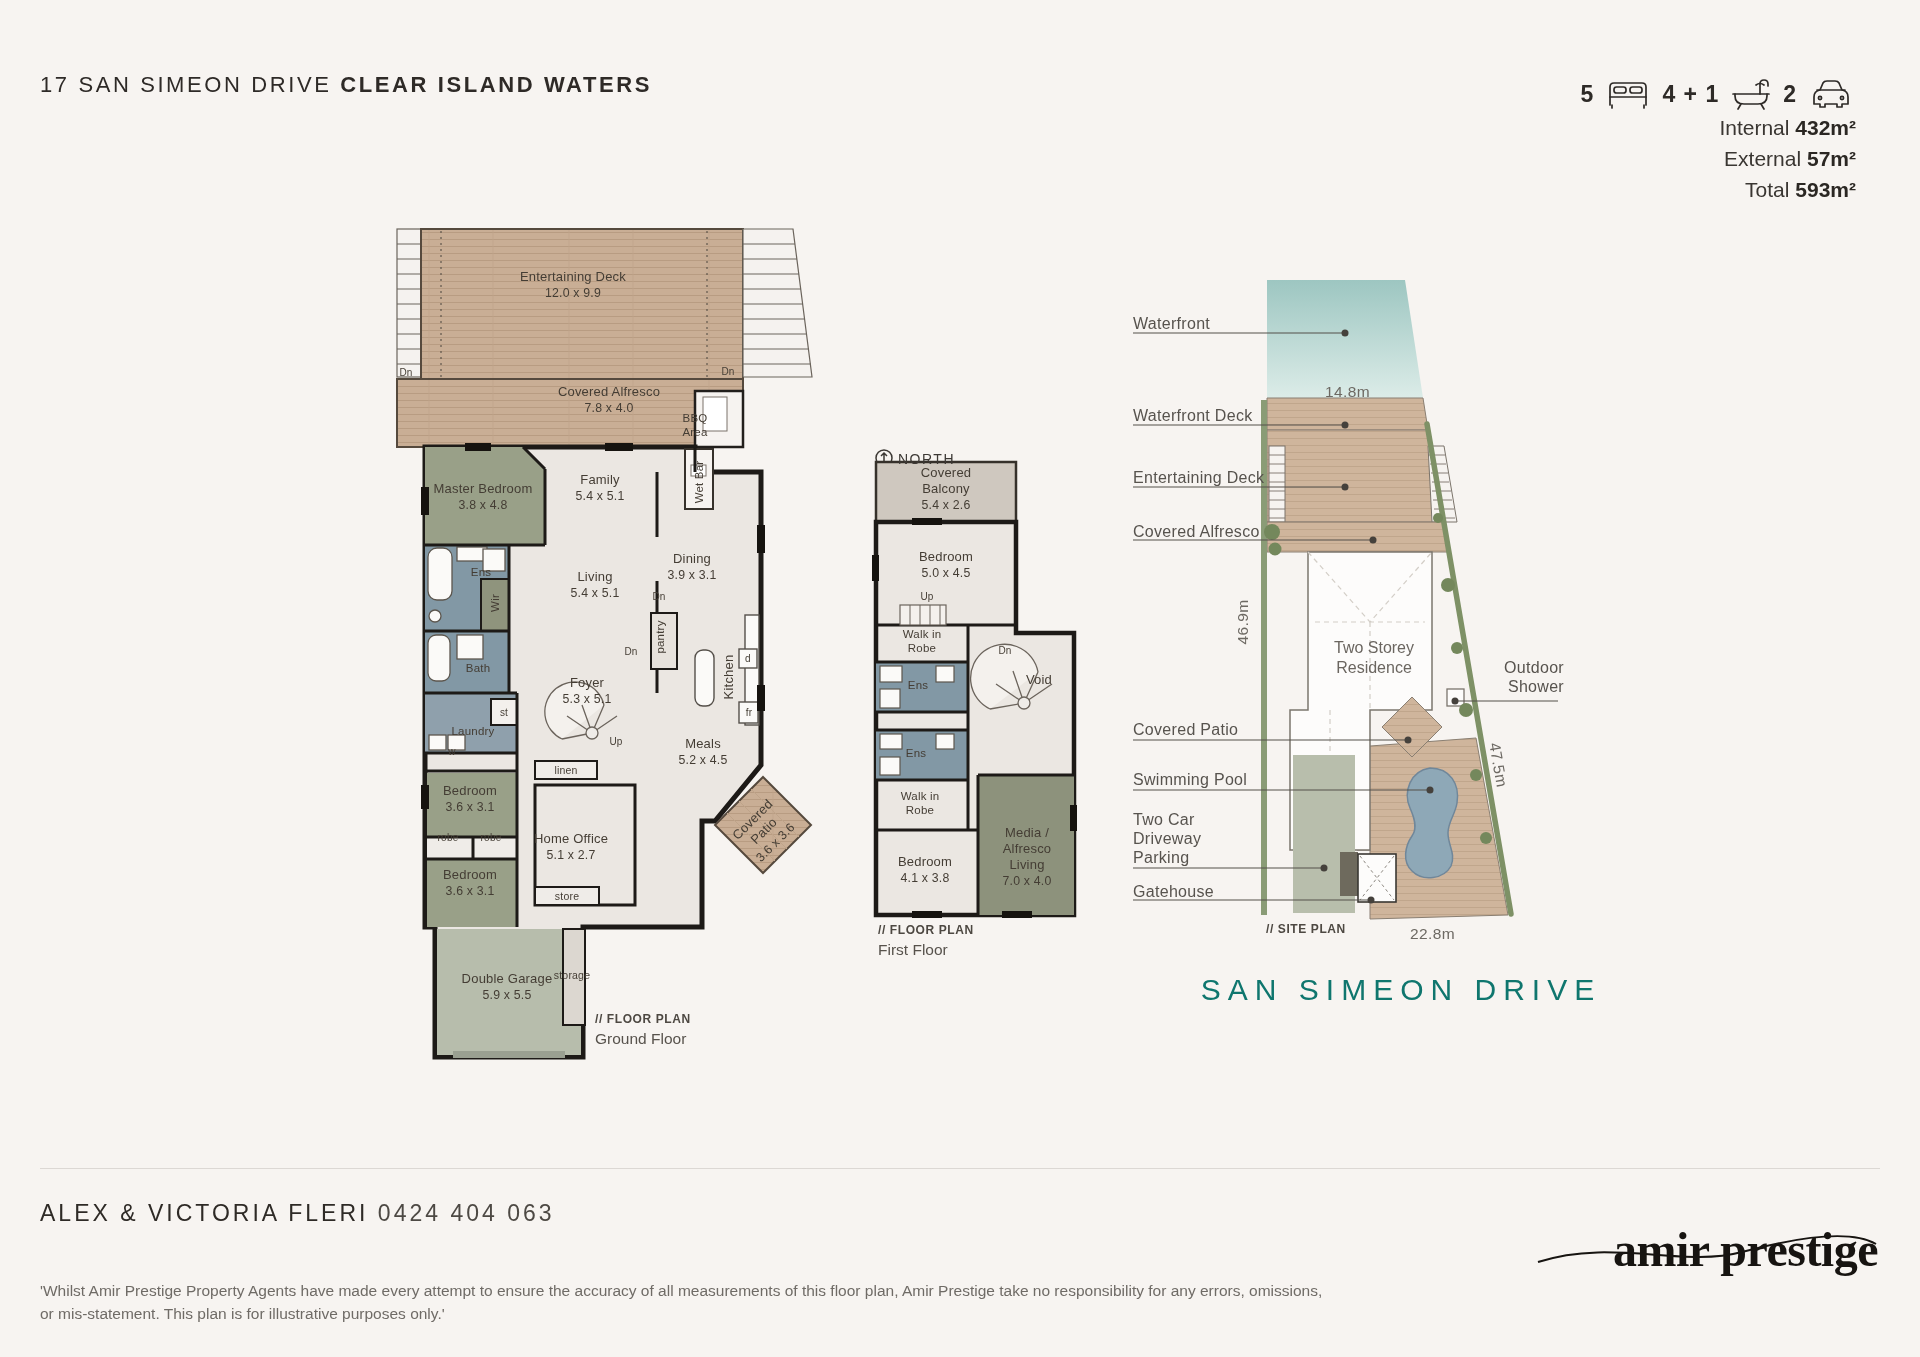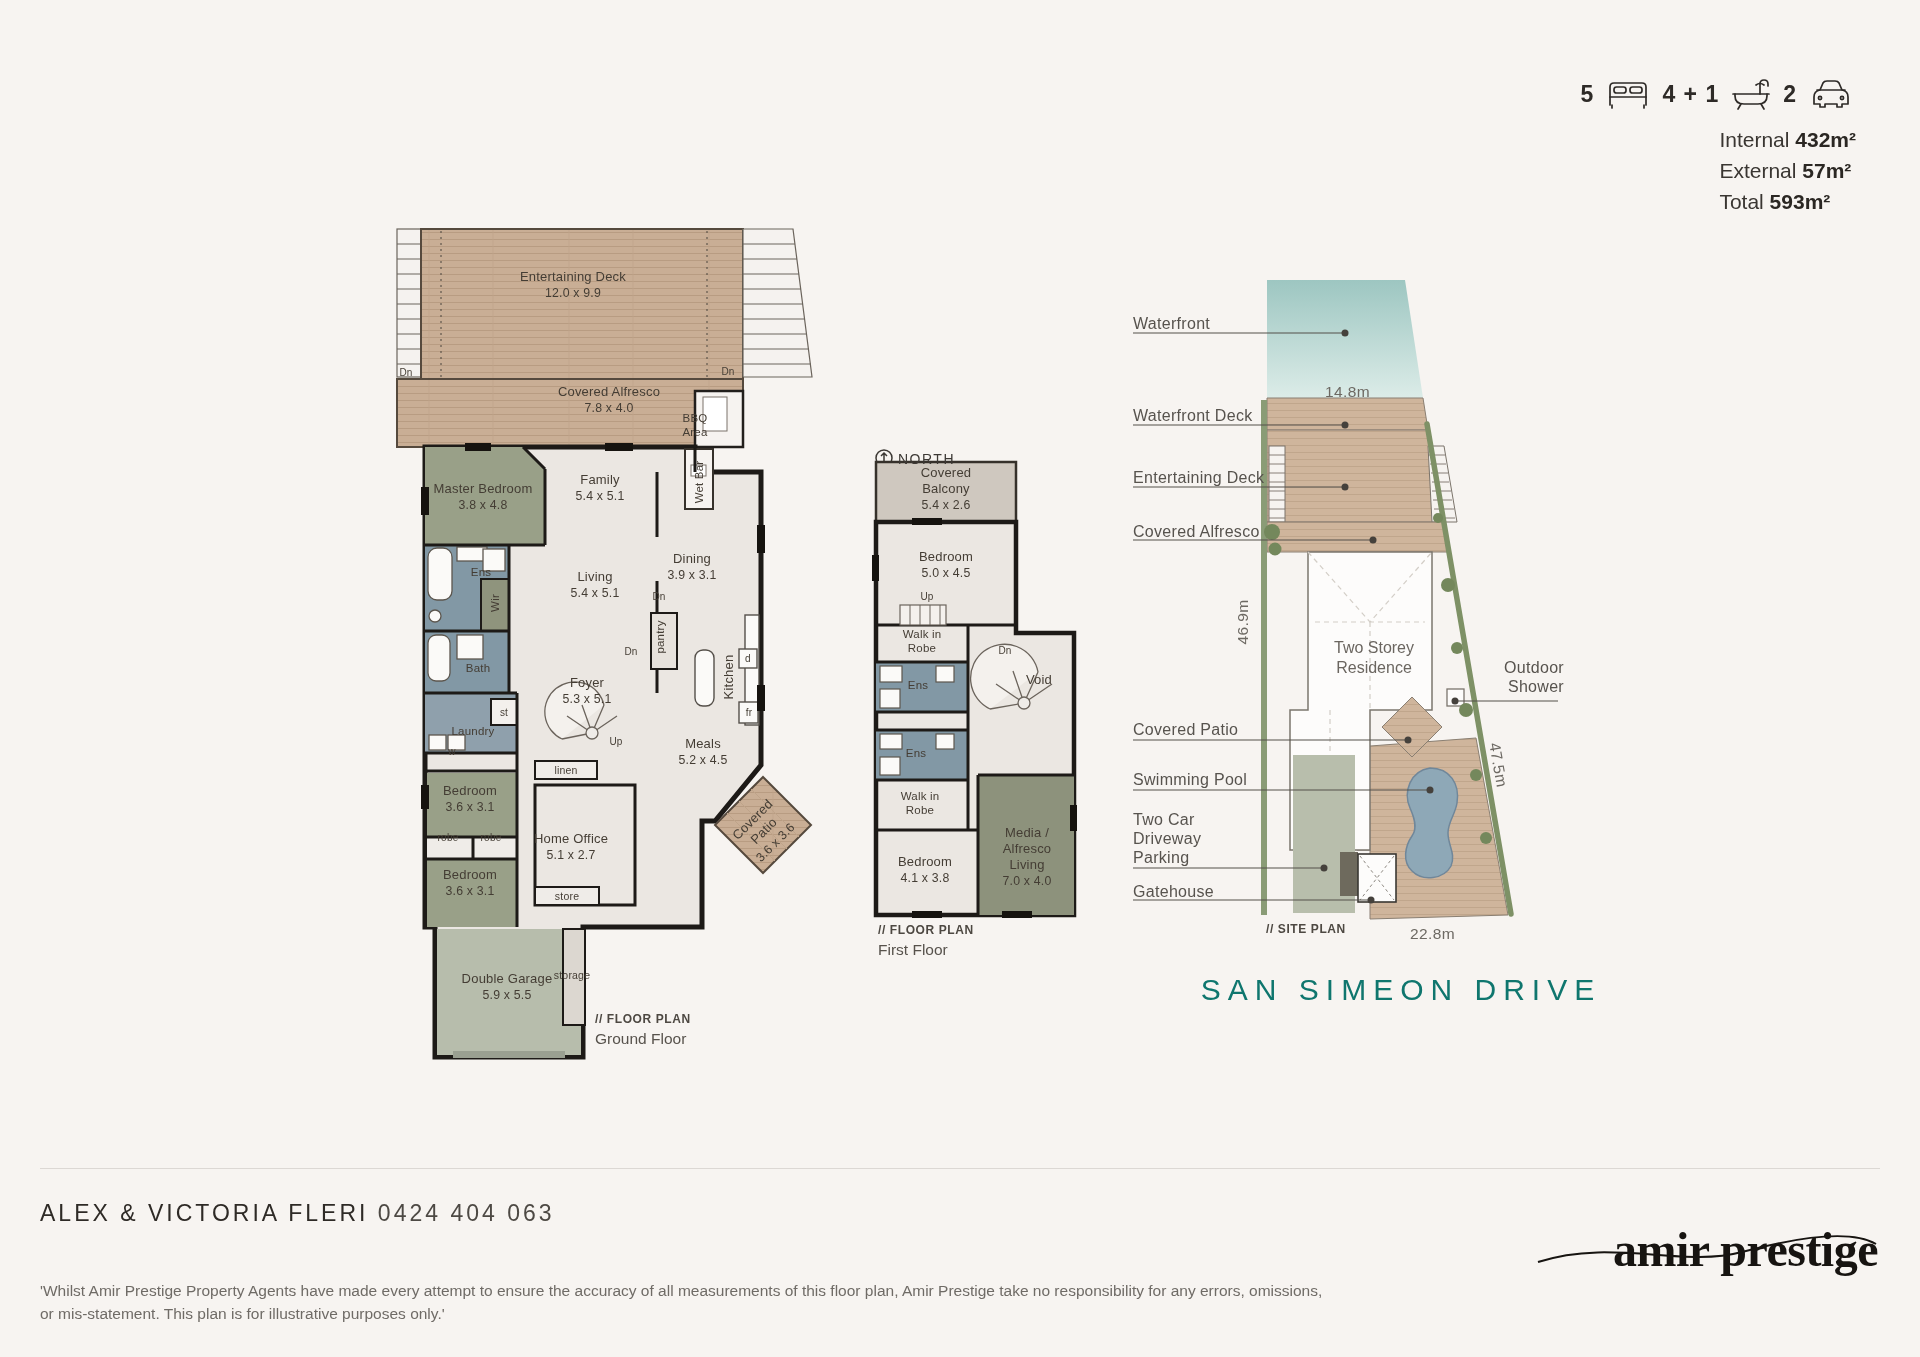--- a/index.html
+++ b/index.html
@@ -5,21 +5,21 @@
   html,body{margin:0;padding:0;background:#f7f4f1;}
   .page{position:relative;width:1920px;height:1357px;background:#f7f4f1;overflow:hidden;
         font-family:"Liberation Sans",sans-serif;color:#2b2825;}
   .abs{position:absolute;}
   
   .title{position:absolute;left:40px;top:72px;font-size:22px;letter-spacing:2.6px;color:#2e2a27;}
   .title .b{font-weight:bold;}
   .stats{position:absolute;right:66px;top:76px;display:flex;align-items:center;gap:11px;}
   .stats .num{font-size:23px;font-weight:bold;letter-spacing:1px;color:#2e2a27;}
   .stats svg{display:block;}
-  .areas{position:absolute;right:64px;top:124px;line-height:31px;font-size:21px;color:#3a3632;}
+  .areas{position:absolute;right:64px;top:112px;text-align:right;line-height:31px;font-size:21px;color:#3a3632;}
   .areas .v{font-weight:bold;color:#2b2723;}
   
   .rlabel{position:absolute;transform:translate(-50%,-50%);text-align:center;color:#443d34;
           font-size:13px;line-height:1.22;letter-spacing:.2px;}
   .rlabel .dm{display:block;font-size:12.3px;margin-top:1px;}
   .rot{transform:translate(-50%,-50%) rotate(-90deg);}
   .rot45{transform:translate(-50%,-50%) rotate(-45deg);}
   .sm{font-size:11.5px;}
   .tag{position:absolute;transform:translate(-50%,-50%);font-size:10px;color:#453e35;letter-spacing:.2px;}
   .planlabel{position:absolute;color:#4d4842;}
@@ -40,20 +40,25 @@
               color:#6f6b66;font-family:"Liberation Sans",sans-serif;}
   .logo{position:absolute;right:42px;top:1222px;font-family:"Liberation Serif",serif;
         font-weight:bold;font-size:48px;letter-spacing:-.5px;color:#171411;}
   .logo-swash{position:absolute;right:38px;top:1222px;pointer-events:none;}
 </style>
 </head>
 <body>
 
 <div class="page">
 
+  <div class="title">
+    <span>17 SAN SIMEON DRIVE</span>
+    <span> </span>
+    <span class="b">CLEAR ISLAND WATERS</span>
+  </div>
 
   <div class="stats">
     <span class="num">5</span>
     <span>
       <svg width="46" height="32" viewBox="0 0 46 32" fill="none" stroke="#2e2a27" stroke-width="1.7" stroke-linecap="round">
         <path d="M5 27 V9 q0-4 4-4 h28 q4 0 4 4 v18"></path>
           <path d="M5 19 h36"></path>
         <rect x="9" y="9" width="12" height="6" rx="2.5"></rect>
           <rect x="25" y="9" width="12" height="6" rx="2.5"></rect>
         <path d="M7 27 v3 M39 27 v3"></path>

